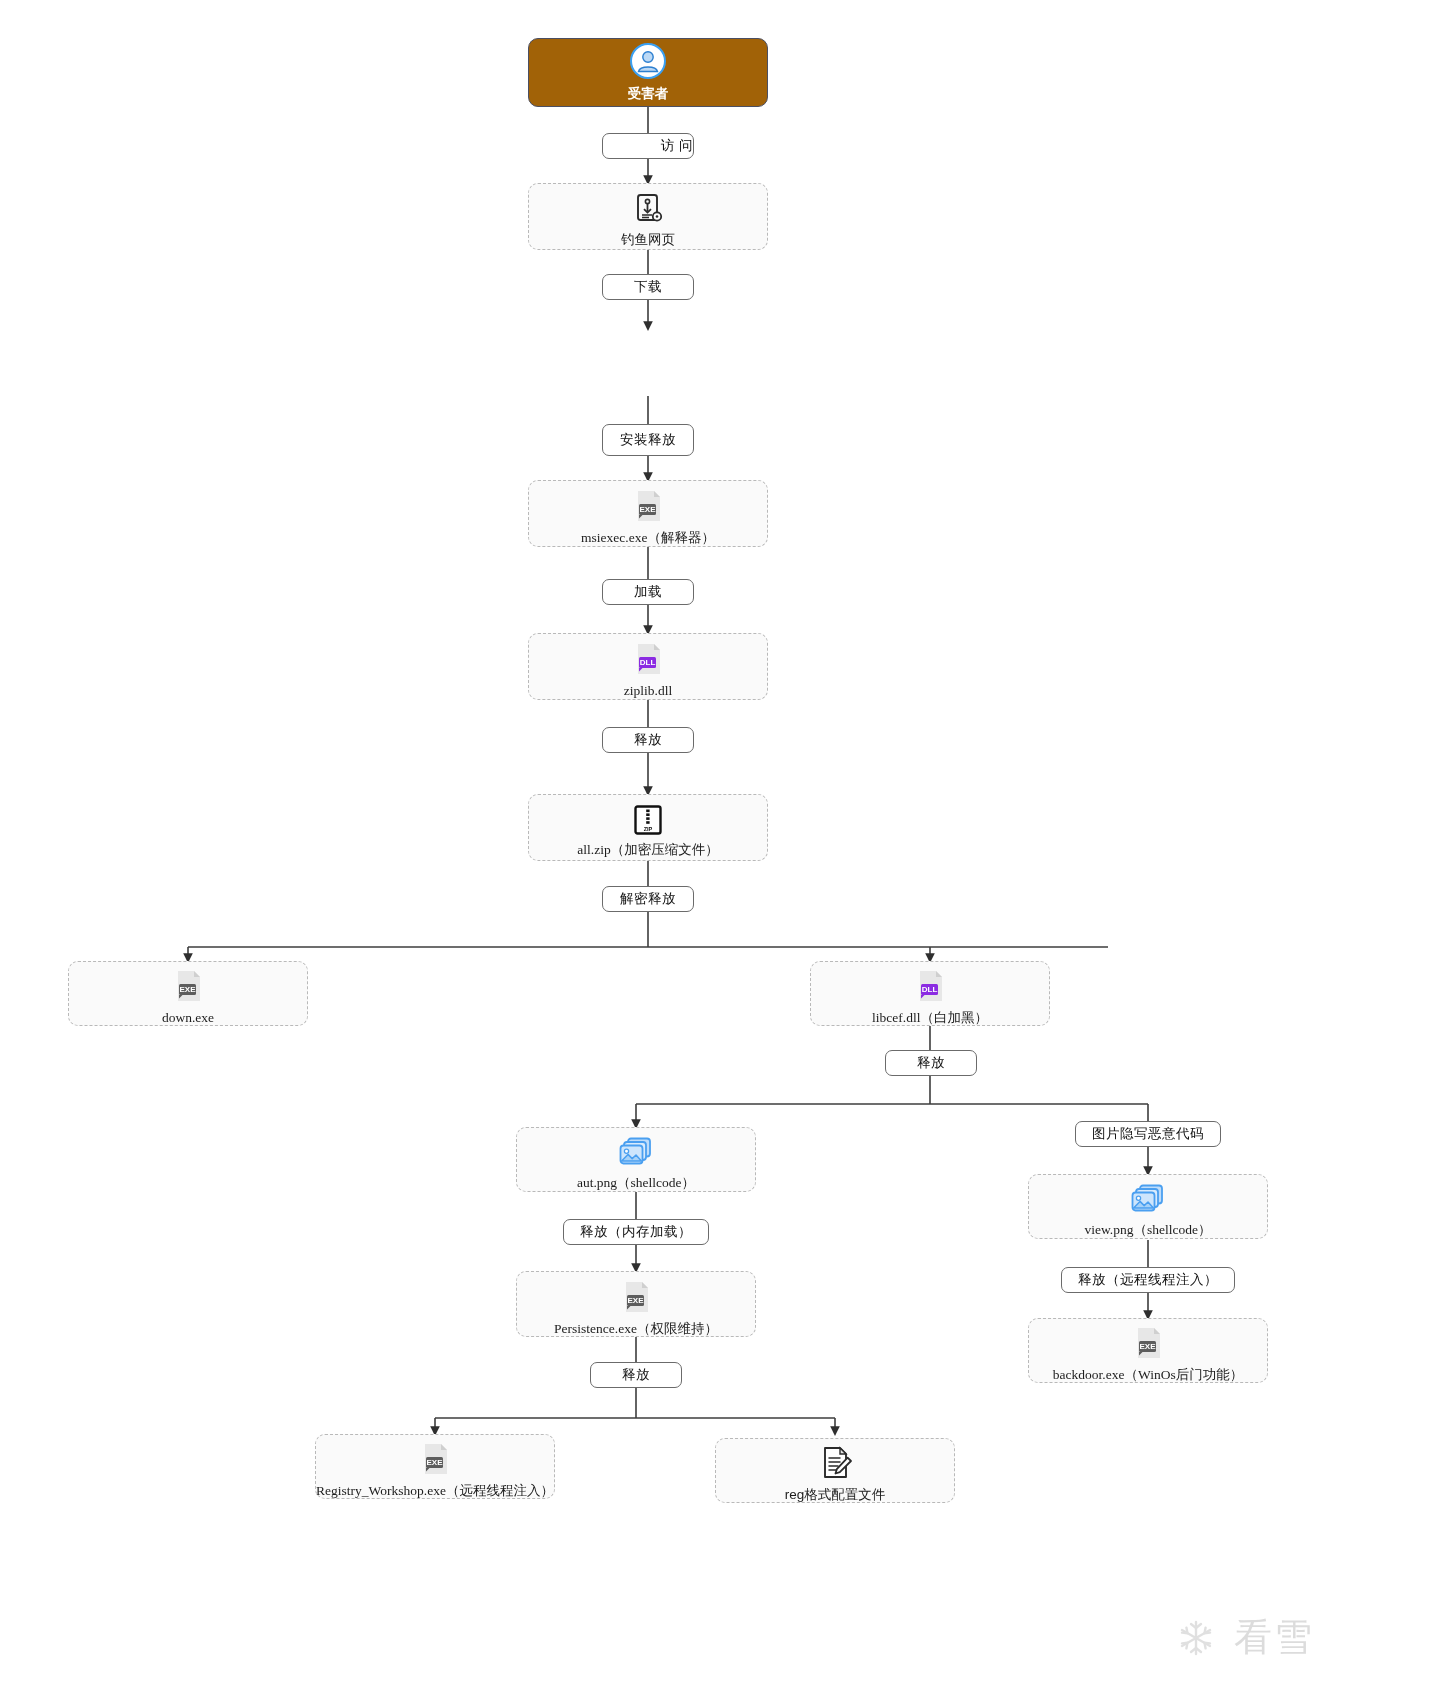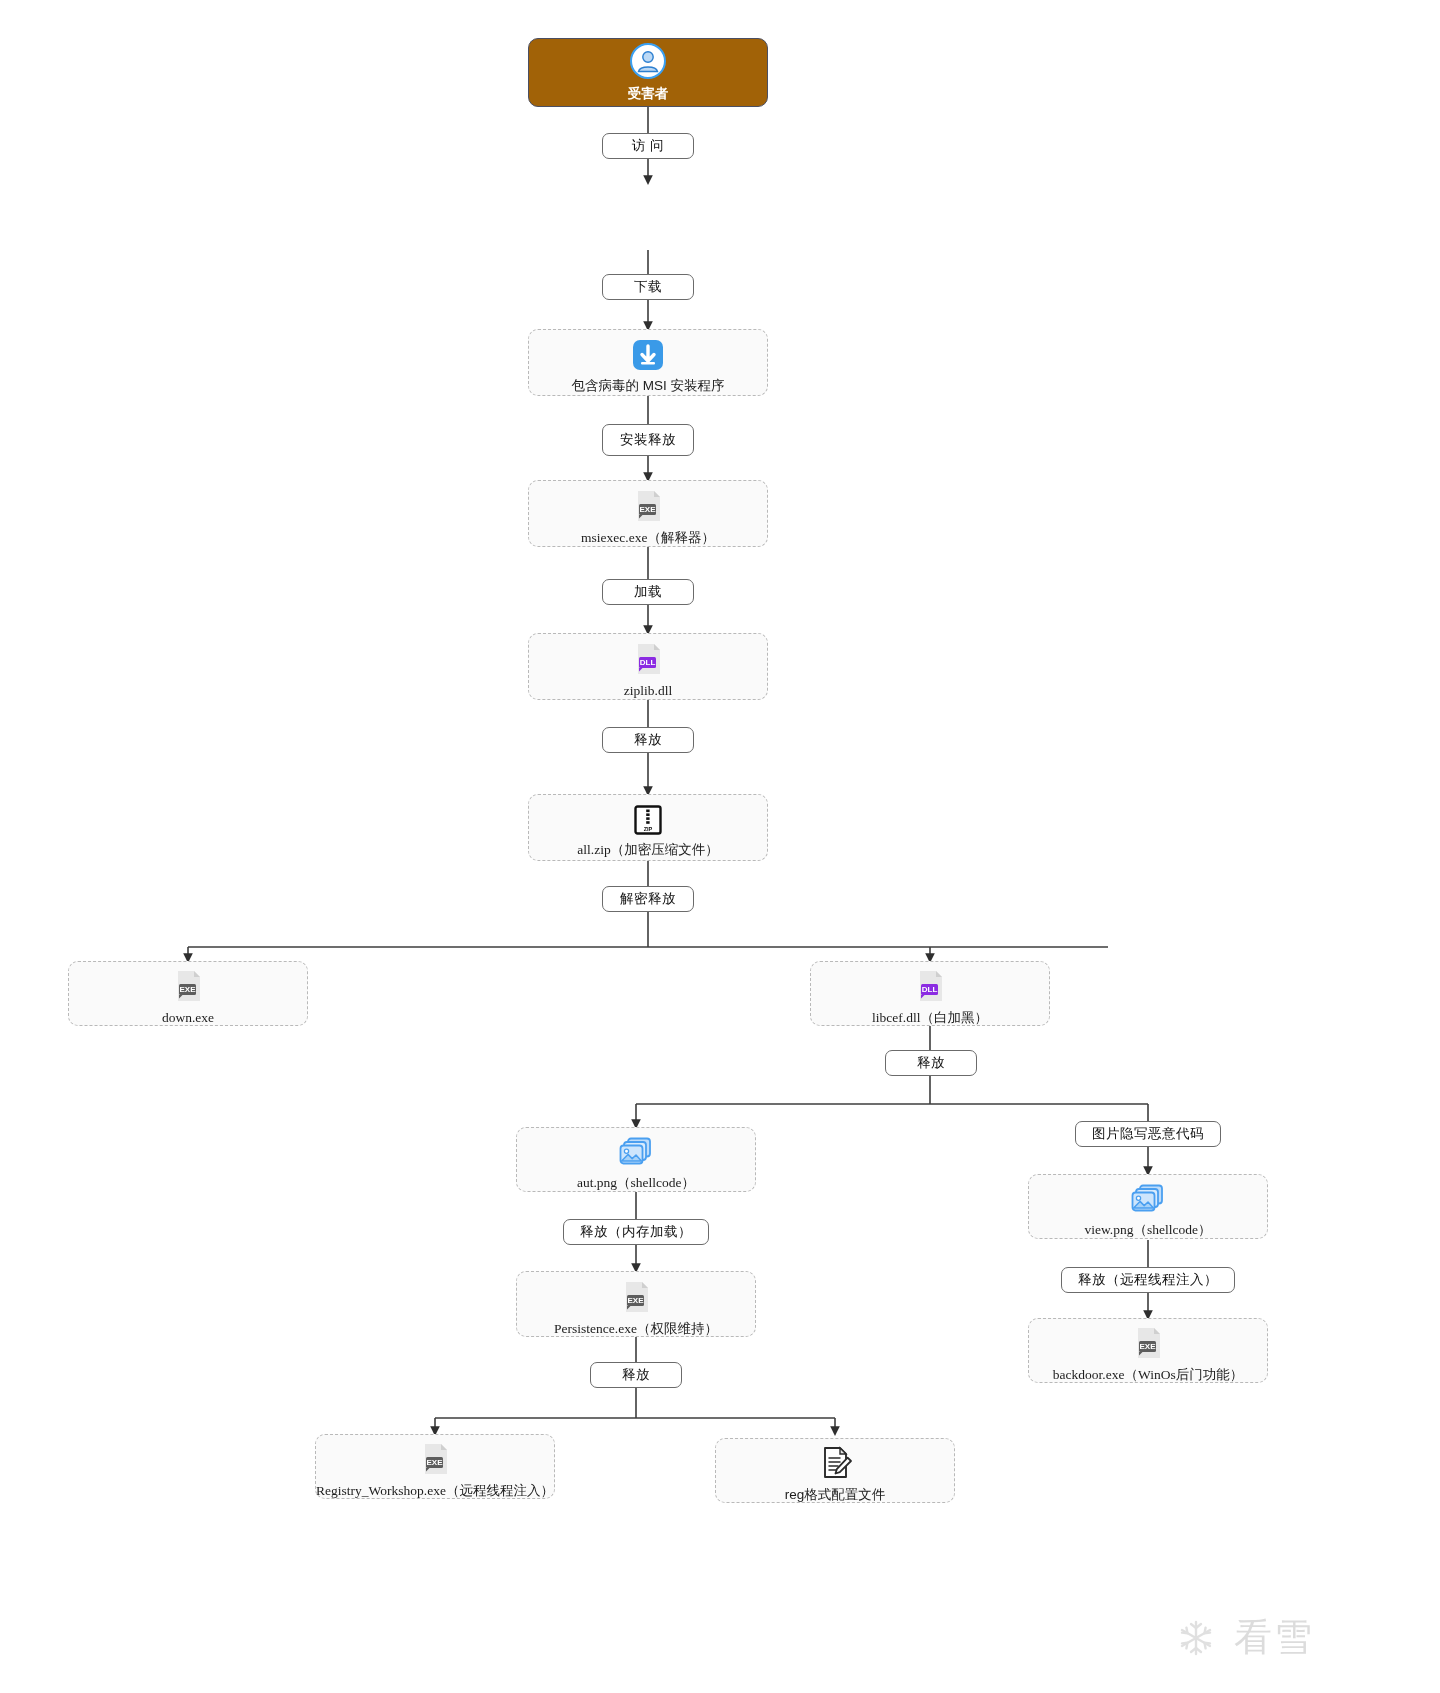--- a/index.html
+++ b/index.html
@@ -164,39 +164,43 @@
     <span class="icon">
       <svg width="38" height="38" viewBox="0 0 38 38">
         <circle cx="19" cy="19" r="17" fill="#ffffff" stroke="#3aa0f2" stroke-width="2"></circle>
         <circle cx="19" cy="15" r="5.2" fill="#bcd9f5" stroke="#2c7fd0" stroke-width="1.4"></circle>
         <path d="M9.5 29.5 C11 23.5 27 23.5 28.5 29.5 Z" fill="#bcd9f5" stroke="#2c7fd0" stroke-width="1.4"></path>
       </svg>
     </span>
     <span class="node-label">受害者</span>
   </div>
 
-  <div class="edge-label" style="left: 602px; top: 133px; width: 92px; height: 26px;">
+  <div class="edge-label" style="left: 602px; top: 133px; width: 92px; height: 26px; justify-content: flex-end;">
     <span>访  问</span>
   </div>
 
+  <div class="node artifact" style="left:528px; top:183px; width:240px; height:67px;">
+    <span class="icon">
+      <svg width="34" height="34" viewBox="0 0 34 34">
+        <rect x="7" y="3" width="19" height="25" rx="2.5" fill="none" stroke="#2b2b2b" stroke-width="1.9"></rect>
+        <circle cx="16.5" cy="9.5" r="2.1" fill="none" stroke="#2b2b2b" stroke-width="1.6"></circle>
+        <path d="M16.5 11.6 L16.5 19.5" stroke="#2b2b2b" stroke-width="1.8"></path>
+        <path d="M13 17.2 L16.5 20.6 L20 17.2" fill="none" stroke="#2b2b2b" stroke-width="1.8"></path>
+        <path d="M11 23 L21 23 M11 25.6 L18 25.6" stroke="#2b2b2b" stroke-width="1.5"></path>
+        <circle cx="26" cy="24.5" r="4.2" fill="#ffffff" stroke="#2b2b2b" stroke-width="1.8"></circle>
+        <circle cx="26" cy="24.5" r="1.3" fill="#2b2b2b"></circle>
+      </svg>
+    </span>
+    <span class="node-label cjk">钓鱼网页</span>
+  </div>
 
   <div class="edge-label" style="left: 602px; top: 274px; width: 92px; height: 26px;">
     <span>下载</span>
   </div>
 
-  <div class="node artifact" style="left:528px; top:329px; width:240px; height:67px;">
-    <span class="icon">
-      <svg width="34" height="34" viewBox="0 0 34 34">
-        <rect x="2" y="2" width="30" height="30" rx="7" fill="#3a9ae8"></rect>
-        <path d="M17 8 L17 19 M11 16.5 L17 23 L23 16.5" fill="none" stroke="#ffffff" stroke-width="3.4" stroke-linecap="round" stroke-linejoin="round"></path>
-        <rect x="10" y="24" width="14" height="2.6" rx="1.1" fill="#ffffff"></rect>
-      </svg>
-    </span>
-    <span class="node-label cjk">包含病毒的 MSI 安装程序</span>
-  </div>
 
   <div class="edge-label" style="left: 602px; top: 424px; width: 92px; height: 32px;">
     <span>安装释放</span>
   </div>
 
   <div class="node artifact" style="left:528px; top:480px; width:240px; height:67px;">
     <span class="icon">
       <svg width="36" height="36" viewBox="0 0 36 36">
         <path d="M8 3 H24 L30 9 V33 H8 Z" fill="#e7e7e7" stroke="none"></path>
         <path d="M24 3 L30 9 H24 Z" fill="#cfcfcf"></path>

